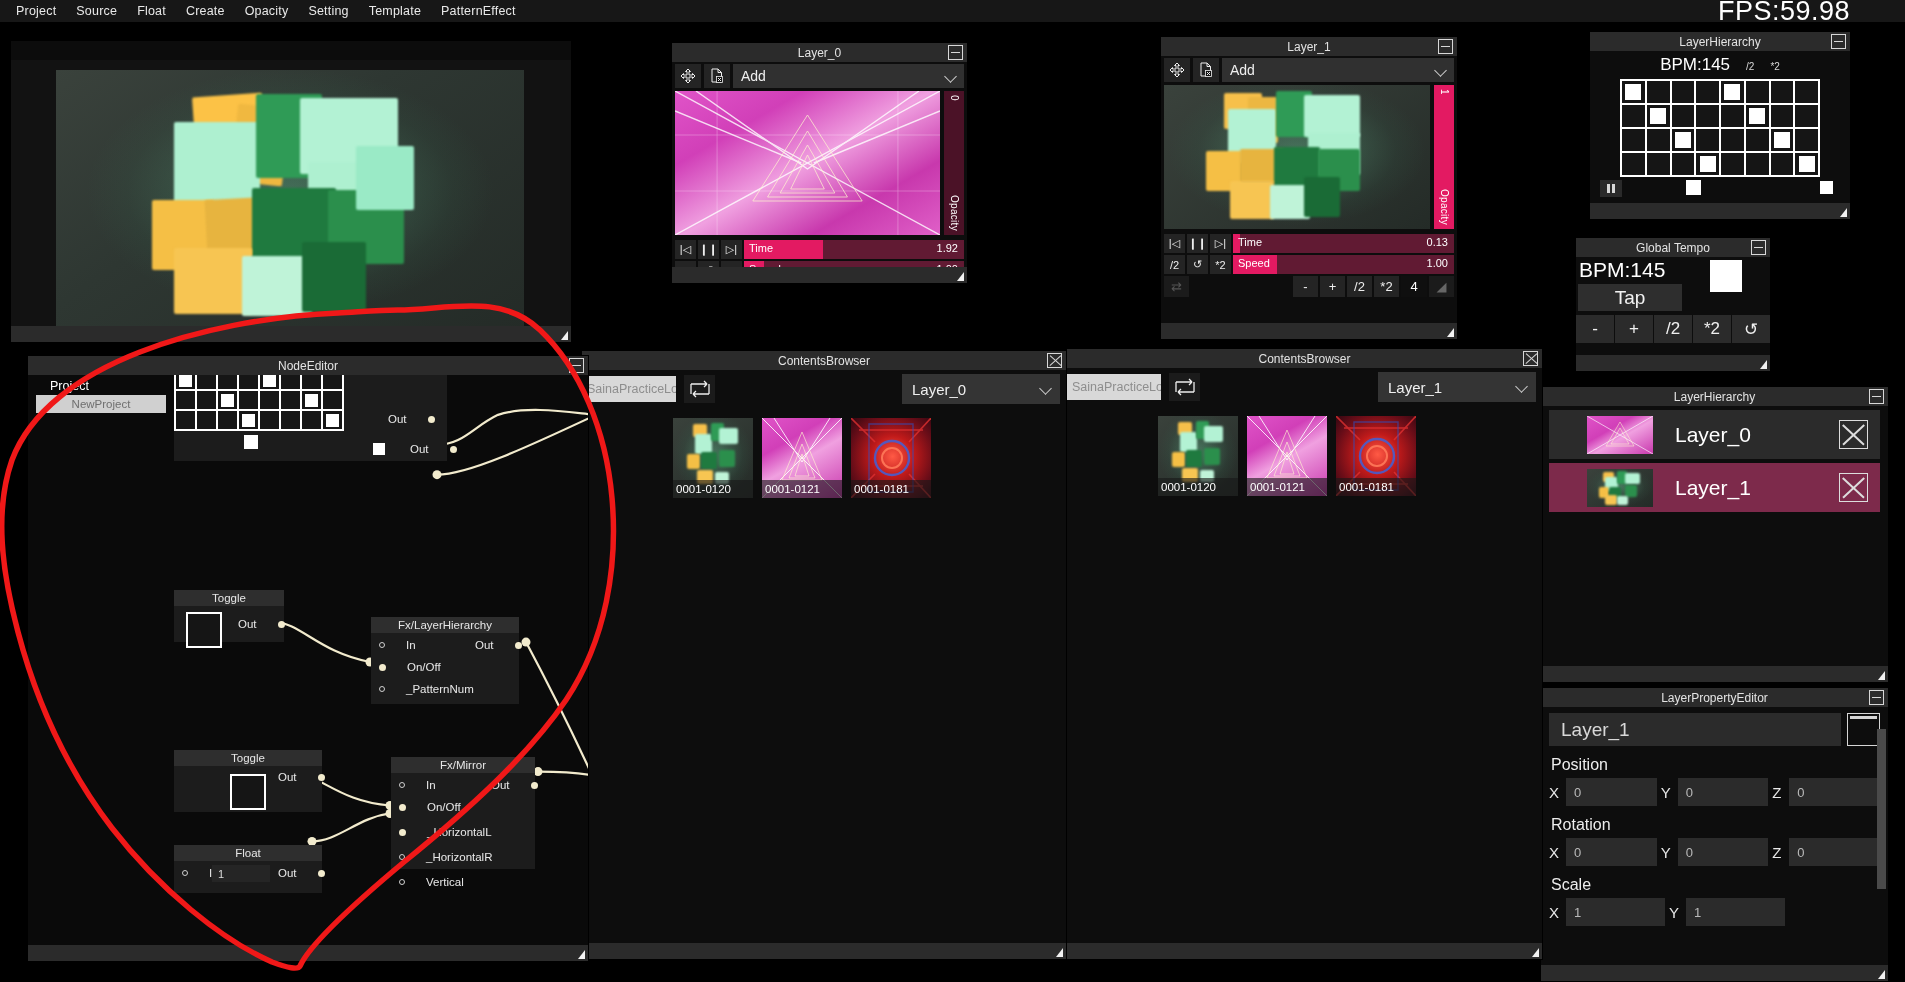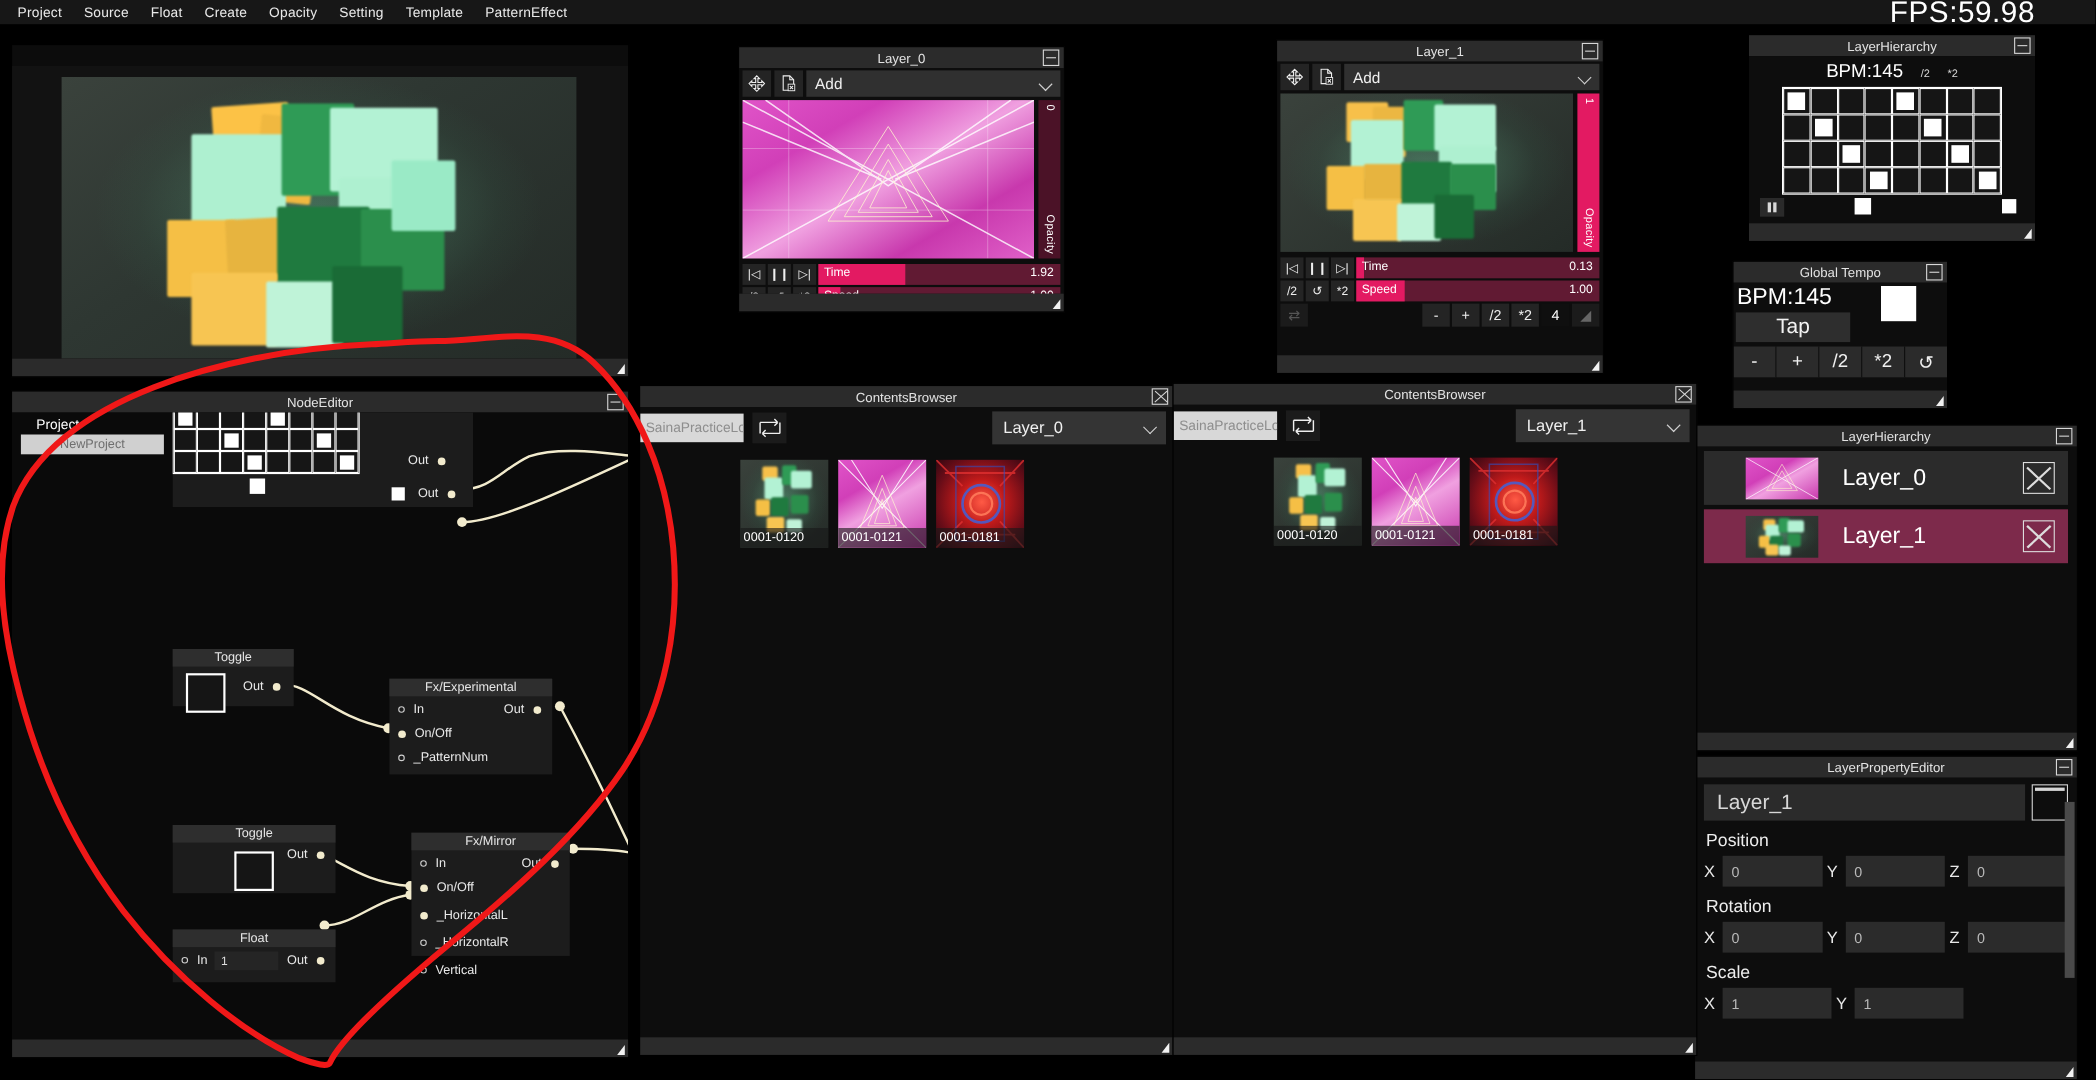--- a/index.html
+++ b/index.html
@@ -168,27 +168,27 @@
   .cb-loop { width: 31px; height: 28px; background: #1b1b1b; display:flex; align-items:center; justify-content:center; }
   .cb-spacer { flex: 1; }
   .cb-select { width: 158px; height: 30px; background:#343434; display:flex; align-items:center; padding-left: 10px; font-size:15px; color:#f0f0f0; position:relative; }
   .cb-select .chev { position:absolute; right: 10px; top: 10px; width: 9px; height: 9px; border-right:1.6px solid #cfcfcf; border-bottom:1.6px solid #cfcfcf; transform: rotate(45deg); }
   .cb-items { display:flex; gap: 9px; padding: 14px 0 0 91px; }
   .cb-item { width: 80px; }
   .cb-thumb { width: 80px; height: 80px; position: relative; overflow: hidden; }
   .cb-caption { position:absolute; left:0; right:0; bottom:0; height: 18px; background: rgba(25,25,25,0.62); color:#fff; font-size: 11.5px; display:flex; align-items:center; padding-left:3px; }
 
   
-  #nodeeditor { left: 10px; top: 355px; width: 562px; height: 607px; }
+  #nodeeditor { left: 27px; top: 355px; width: 562px; height: 607px; }
   #nodeeditor .panel-body { background: #0a0a0a; }
   .ne-project { font-size: 12.5px; color:#fff; padding: 4px 0 2px 22px; }
   .ne-newproj { margin-left: 8px; width: 130px; height: 18px; background:#d0d0d0; color:#6f6f6f; font-size:11.5px; display:flex; align-items:center; justify-content:center; }
   .node { position: absolute; background: #1c1c1c; }
   .node-hdr { height: 16px; background:#2e2e2e; display:flex; align-items:center; justify-content:center; font-size: 11.5px; color:#e6e6e6; }
-  .port { position:absolute; font-size: 11.5px; color:#e9e9e9; display:flex; align-items:center; gap: 8px; }
+  .port { position:absolute; font-size: 11.5px; color:#e9e9e9; display:flex; align-items:center; gap: 21px; }
   .dot { width: 7px; height: 7px; border-radius: 50%; background:#f2ebcd; display:inline-block; }
   .dot.hollow { background: transparent; border: 1.3px solid #cfcfcf; width:6px; height:6px; }
   .toggle-box { position:absolute; width: 36px; height: 36px; border: 2.4px solid #fff; background:#151515; }
   .float-in { position:absolute; width: 58px; height: 17px; background:#252525; font-size:11px; color:#ddd; display:flex; align-items:center; padding-left:6px; }
   .ne-mini-grid { position:absolute; border:1.4px solid #fff; }
   .ne-mini-row { display:flex; }
   .ne-mini-cell { width: 21px; height: 20px; border: 1px solid #fff; background:#161616; display:flex; align-items:center; justify-content:center; }
   .ne-mini-cell.on::after { content:''; width:13px; height:13px; background:#fff; }
 
   svg.wires { position:absolute; left:0; top:0; width: 100%; height: 100%; pointer-events:none; }
@@ -834,21 +834,21 @@
     <div class="node" style="left:146px;top:215px;width:110px;height:52px;">
       <div class="node-hdr">Toggle</div>
       <div class="toggle-box" style="left:12px;top:22px;"></div>
       <div class="port" style="left:64px;top:28px;">
         <span>Out</span>
           <span class="dot"></span>
       </div>
     </div>
 
     <div class="node" style="left:343px;top:242px;width:148px;height:87px;">
-      <div class="node-hdr">Fx/Experimental</div>
+      <div class="node-hdr">Fx/LayerHierarchy</div>
       <div class="port" style="left:8px;top:22px;">
         <span class="dot hollow"></span>
           <span>In</span>
       </div>
       <div class="port" style="left:104px;top:22px;">
         <span>Out</span>
           <span class="dot"></span>
       </div>
       <div class="port" style="left:8px;top:44px;">
         <span class="dot"></span>

